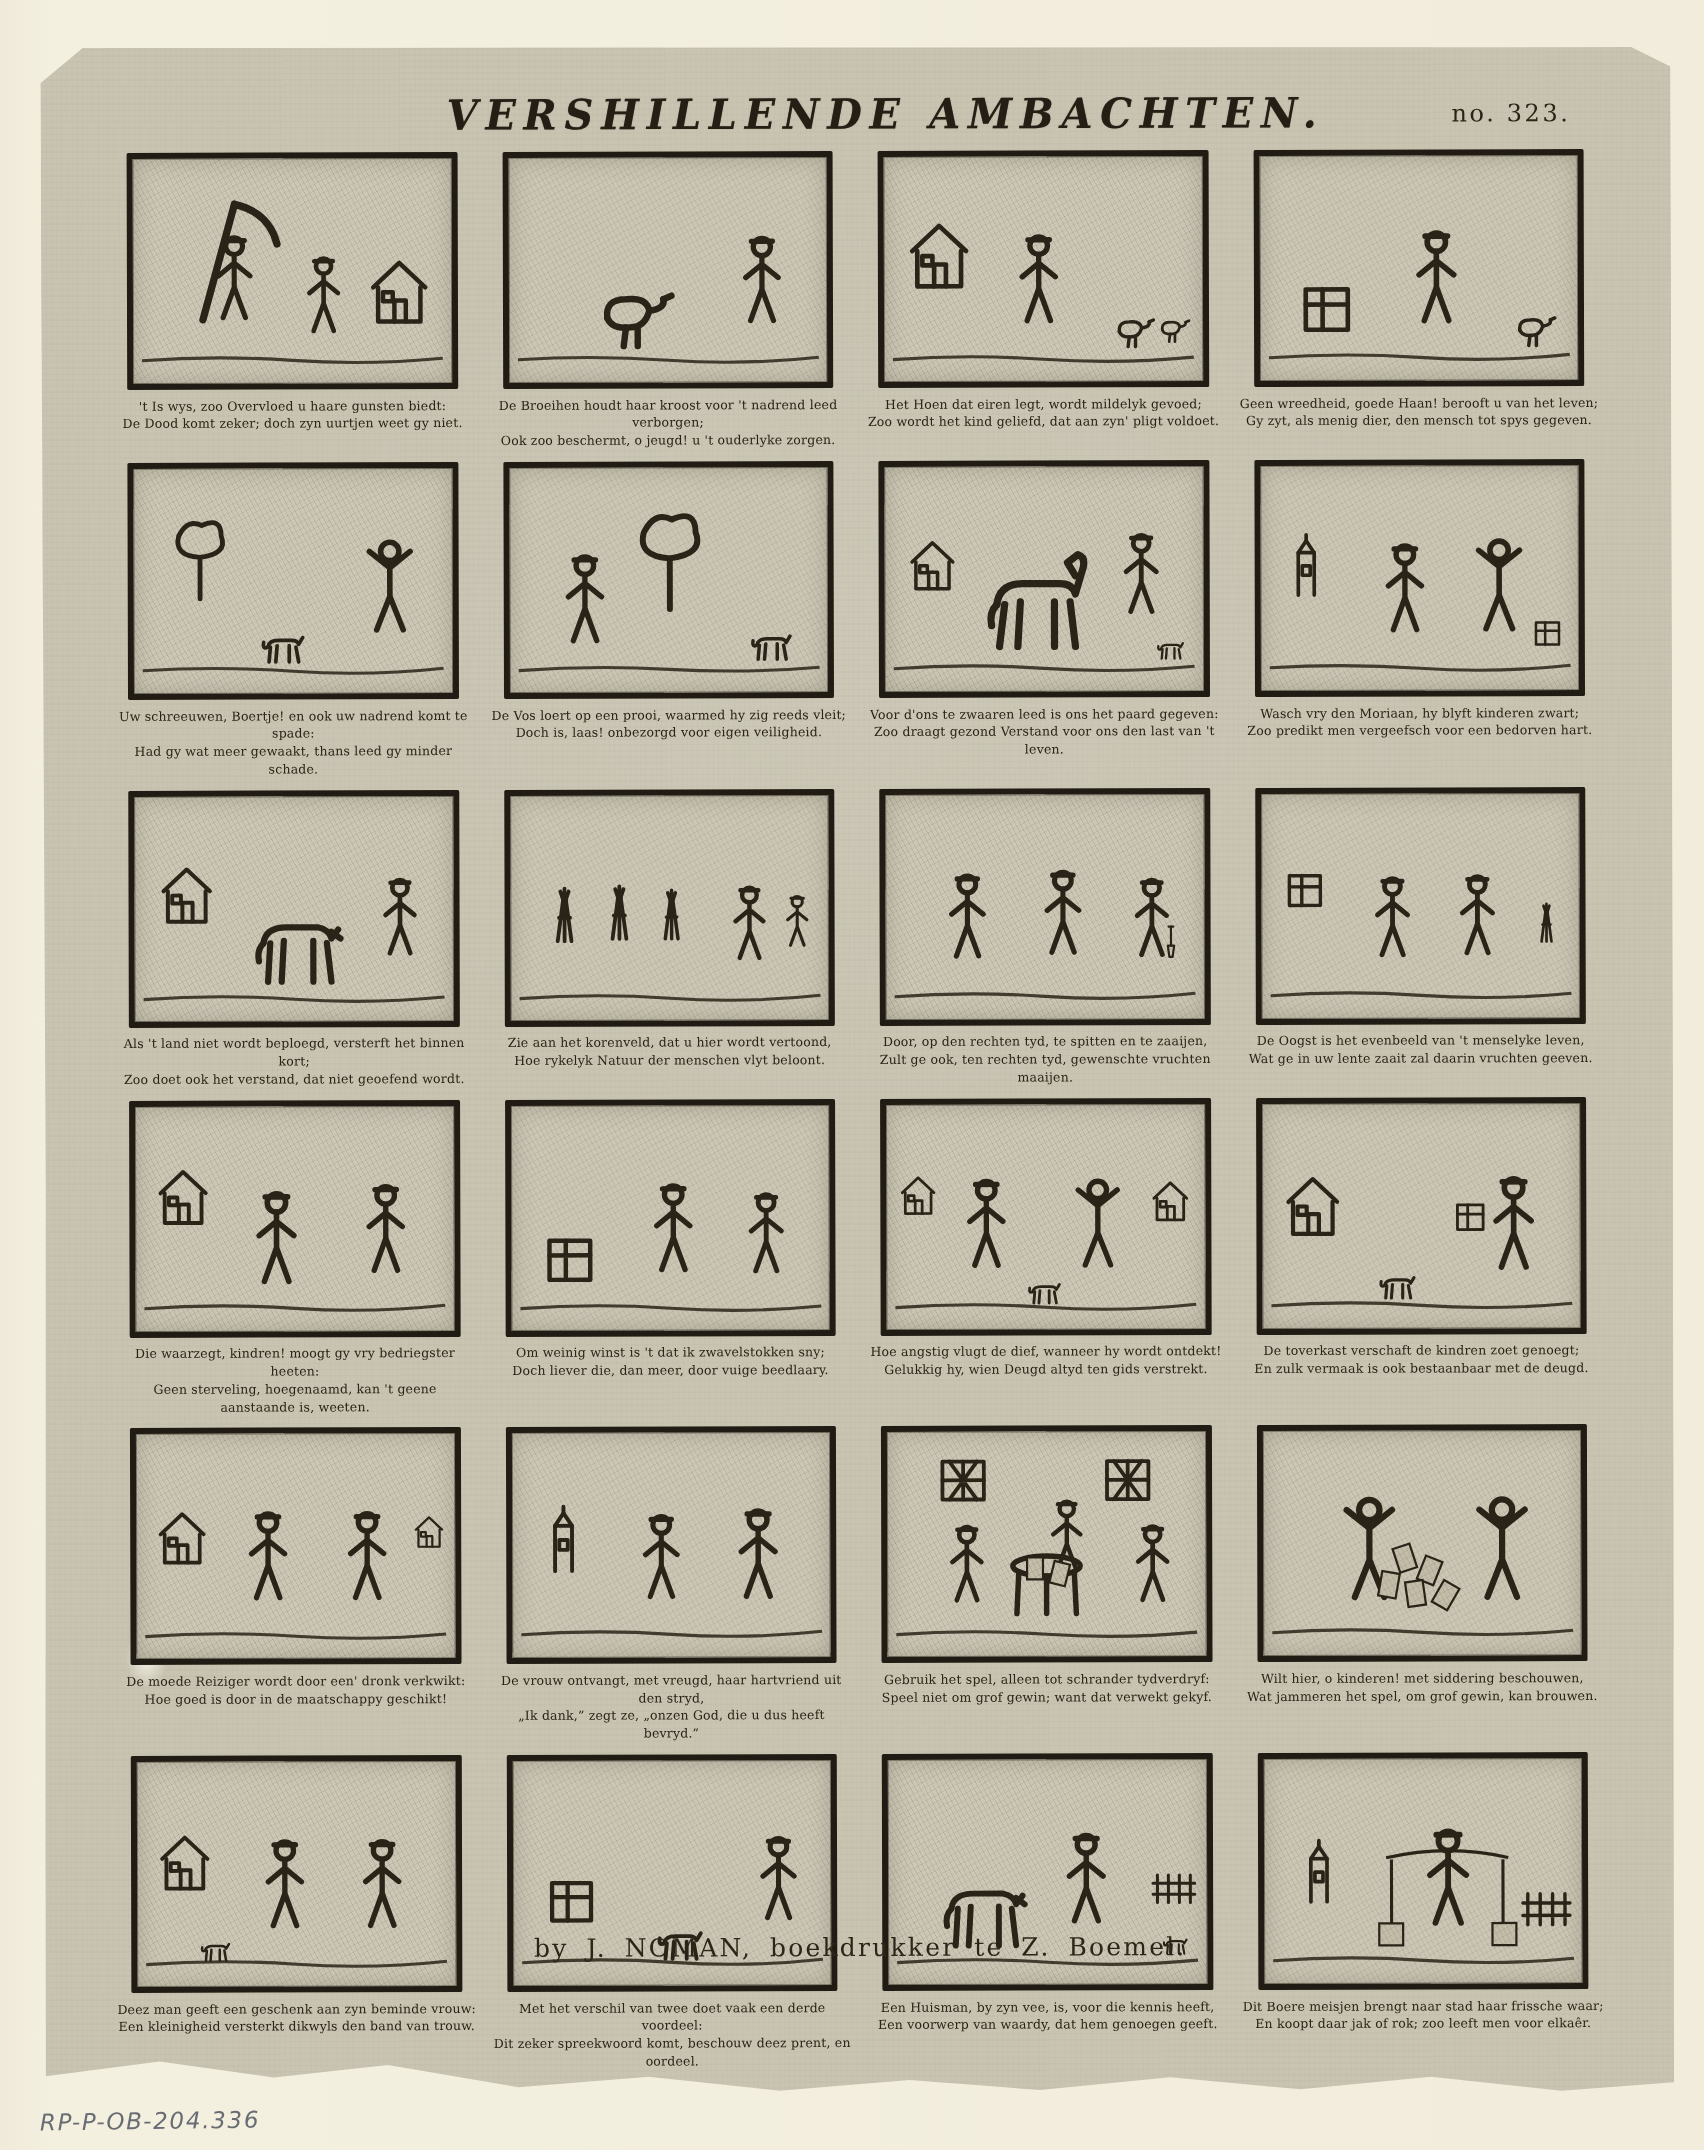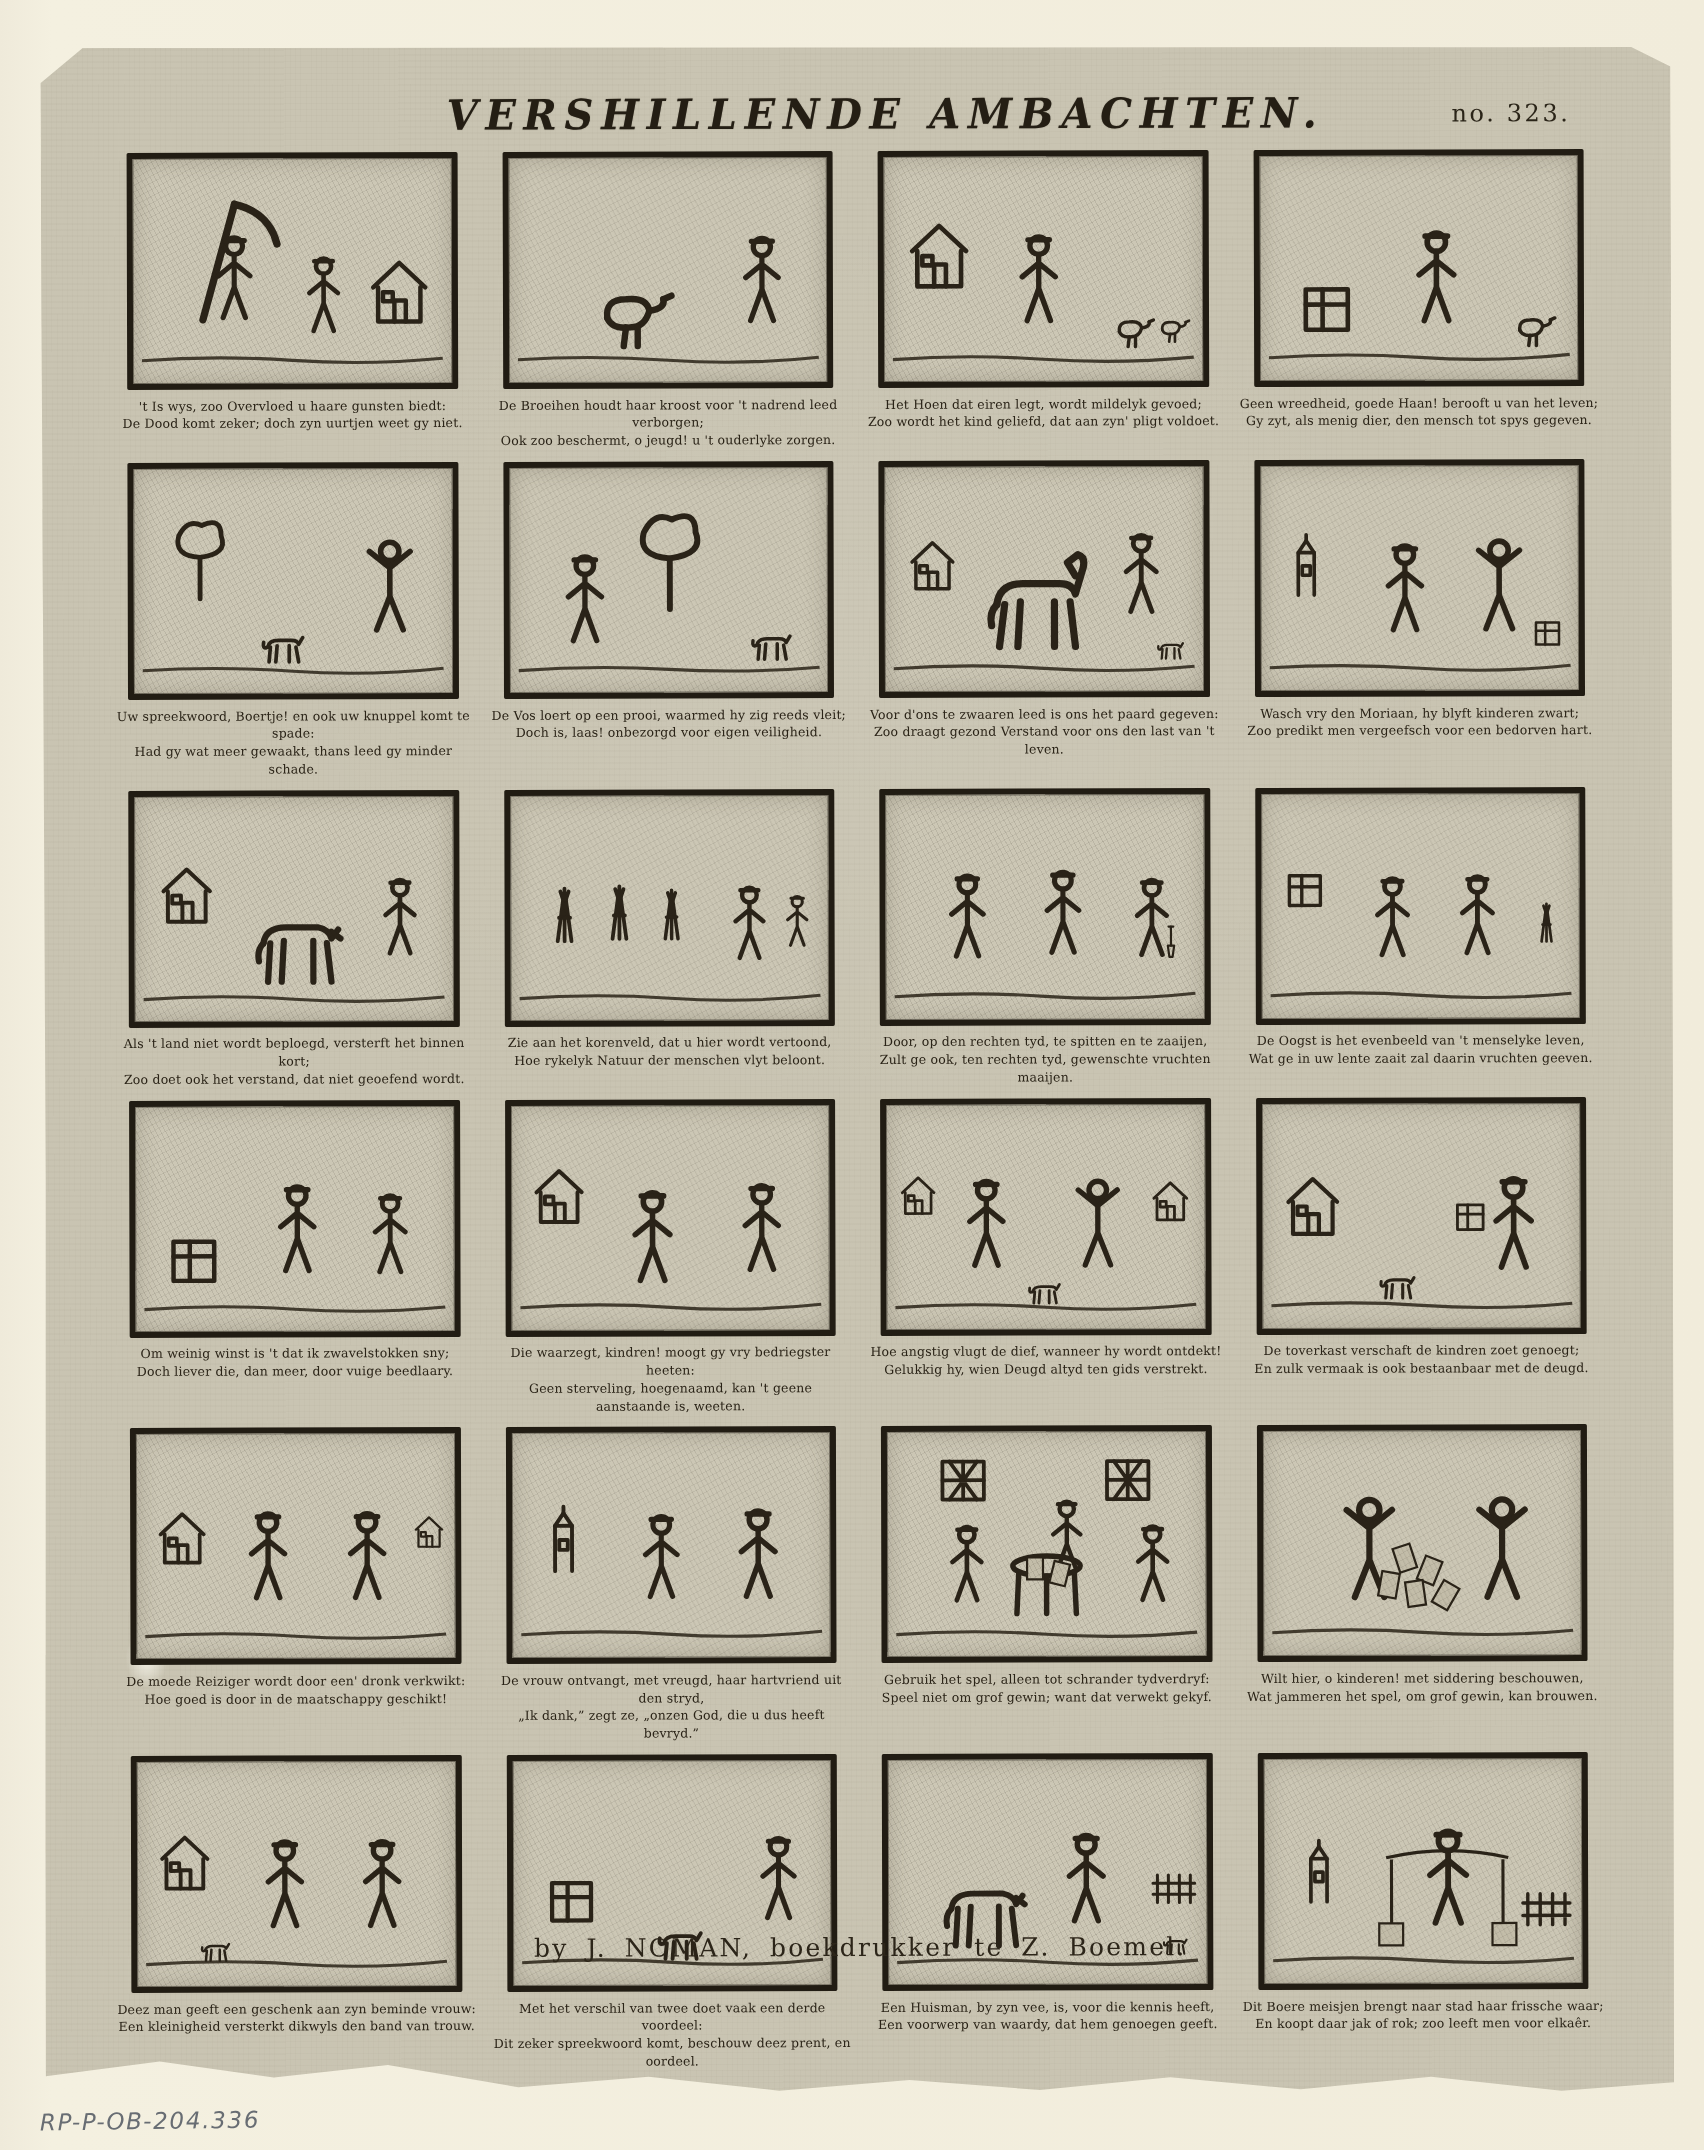--- a/index.html
+++ b/index.html
@@ -234,21 +234,21 @@
     <figure class="cell">
       <div class="panel">
         <svg viewBox="0 0 360 250">
           <path class="gnd" d="M10 226 Q95 221 180 227 T350 224"></path>
           <use href="#s-tree" x="25" y="25" width="100" height="150"></use>
           <use href="#s-dog" x="112" y="148" width="112" height="76"></use>
           <use href="#s-person-b" x="232" y="42" width="115" height="178"></use>
         </svg>
       </div>
       <figcaption class="cap">
-        <div>Uw spreekwoord, Boertje! en ook uw knuppel komt te spade:</div>
+        <div>Uw schreeuwen, Boertje! en ook uw nadrend komt te spade:</div>
         <div>Had gy wat meer gewaakt, thans leed gy minder schade.</div>
       </figcaption>
     </figure>
 
     <figure class="cell">
       <div class="panel">
         <svg viewBox="0 0 360 250">
           <path class="gnd" d="M10 227 Q95 221 180 226 T350 224"></path>
           <use href="#s-tree" x="120" y="22" width="122" height="162"></use>
           <use href="#s-person" x="30" y="66" width="110" height="160"></use>
@@ -353,44 +353,44 @@
       </div>
       <figcaption class="cap">
         <div>De Oogst is het evenbeeld van 't menselyke leven,</div>
         <div>Wat ge in uw lente zaait zal daarin vruchten geeven.</div>
       </figcaption>
     </figure>
 
     <figure class="cell">
       <div class="panel">
         <svg viewBox="0 0 360 250">
+          <path class="gnd" d="M10 226 Q95 220 180 226 T350 223"></path>
+          <use href="#s-house" x="14" y="44" width="80" height="100"></use>
+          <use href="#s-person" x="102" y="70" width="115" height="152"></use>
+          <use href="#s-person" x="228" y="52" width="110" height="168"></use>
+        </svg>
+      </div>
+      <figcaption class="cap">
+        <div>Die waarzegt, kindren! moogt gy vry bedriegster heeten:</div>
+        <div>Geen sterveling, hoegenaamd, kan 't geene aanstaande is, weeten.</div>
+      </figcaption>
+    </figure>
+
+    <figure class="cell">
+      <div class="panel">
+        <svg viewBox="0 0 360 250">
           <path class="gnd" d="M10 227 Q95 221 180 227 T350 225"></path>
           <use href="#s-box" x="20" y="118" width="92" height="98"></use>
           <use href="#s-person" x="128" y="52" width="110" height="168"></use>
           <use href="#s-person" x="238" y="66" width="100" height="152"></use>
         </svg>
       </div>
       <figcaption class="cap">
         <div>Om weinig winst is 't dat ik zwavelstokken sny;</div>
         <div>Doch liever die, dan meer, door vuige beedlaary.</div>
-      </figcaption>
-    </figure>
-
-    <figure class="cell">
-      <div class="panel">
-        <svg viewBox="0 0 360 250">
-          <path class="gnd" d="M10 226 Q95 220 180 226 T350 223"></path>
-          <use href="#s-house" x="14" y="44" width="80" height="100"></use>
-          <use href="#s-person" x="102" y="70" width="115" height="152"></use>
-          <use href="#s-person" x="228" y="52" width="110" height="168"></use>
-        </svg>
-      </div>
-      <figcaption class="cap">
-        <div>Die waarzegt, kindren! moogt gy vry bedriegster heeten:</div>
-        <div>Geen sterveling, hoegenaamd, kan 't geene aanstaande is, weeten.</div>
       </figcaption>
     </figure>
 
     <figure class="cell">
       <div class="panel">
         <svg viewBox="0 0 360 250">
           <path class="gnd" d="M10 227 Q95 221 180 227 T350 224"></path>
           <use href="#s-house" x="8" y="58" width="56" height="76"></use>
           <use href="#s-person" x="58" y="44" width="110" height="176"></use>
           <use href="#s-dog" x="136" y="170" width="84" height="58"></use>

